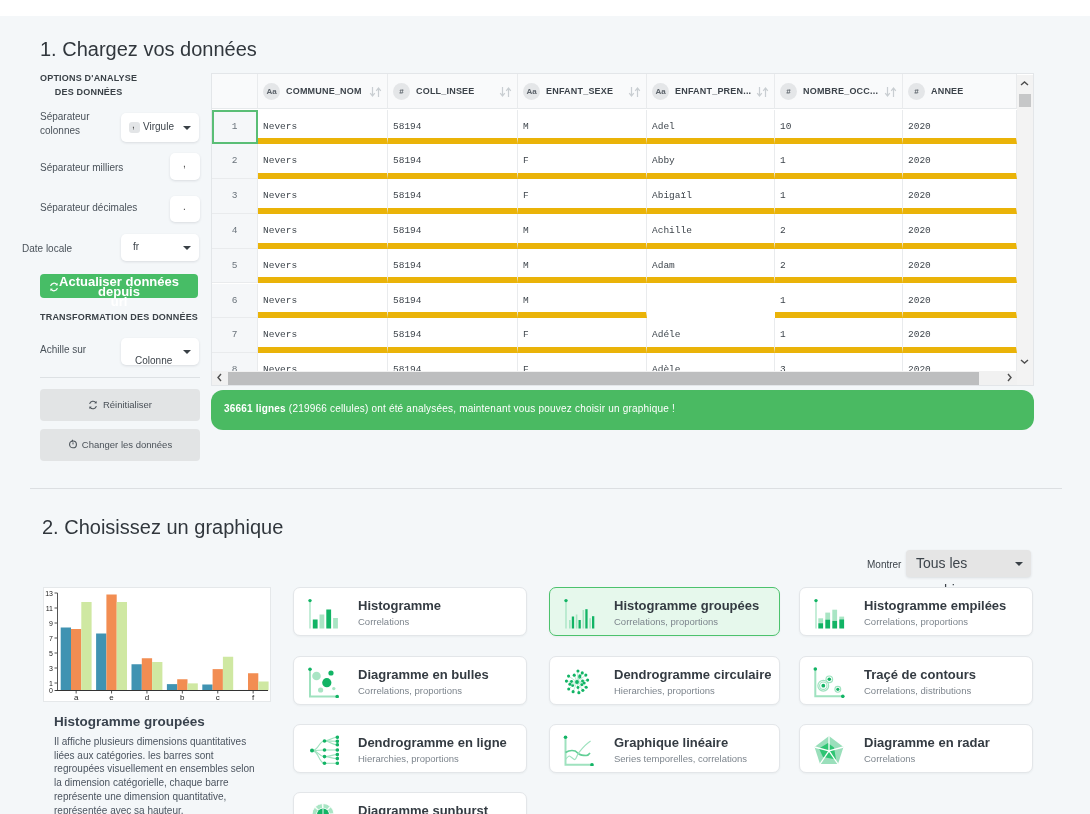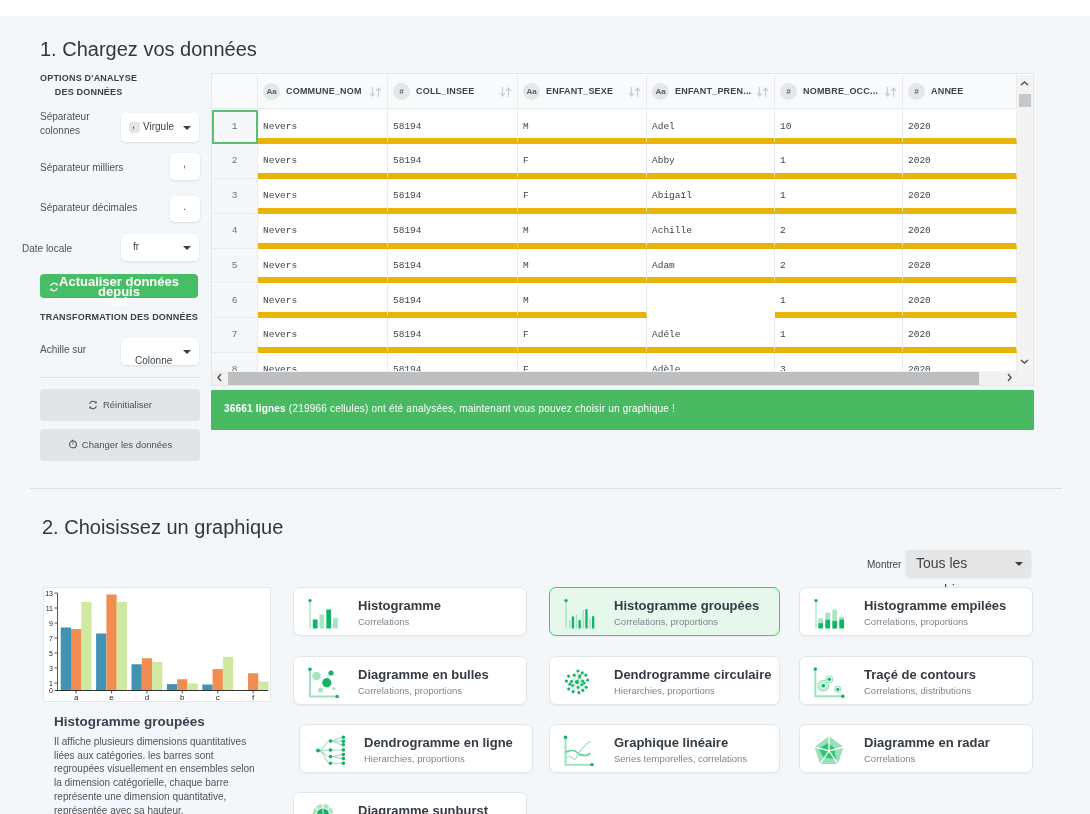--- a/index.html
+++ b/index.html
@@ -23,21 +23,21 @@
 .hbadge { width:17px; height:17px; border-radius:9px; background:#e4e6e8; color:#5d646b; font-size:8px; font-weight:700; display:inline-flex; align-items:center; justify-content:center; margin-right:6px; flex:none; letter-spacing:0; }
 .sort { position:absolute; right:5px; top:12px; }
 .ncell { position:absolute; left:0; width:46px; height:34.8px; line-height:34.8px; border-bottom:1px solid #e9ebed; border-right:1px solid #e9ebed; text-align:center; font-family:"Liberation Mono", monospace; font-size:9.5px; color:#6a737b; background:#f5f7f9; }
 .dcell { position:absolute; height:34.8px; border-right:1px solid #e9ebed; border-bottom:6px solid #eab308; font-family:"Liberation Mono", monospace; font-size:9.5px; color:#3e454c; line-height:34.8px; padding-left:5px; background:#fff; white-space:nowrap; overflow:hidden; }
 
 .vsb { position:absolute; right:0px; top:1px; width:16px; height:310px; background:#f3f3f3; }
 .vsb .thumb { position:absolute; top:19px; left:2px; width:12px; height:13px; background:#c6c7c8; }
 .hsb { position:absolute; left:0px; top:297.3px; height:14px; width:805px; background:#f1f1f1; }
 .hsb .thumb { position:absolute; left:16px; top:0.8px; height:12.5px; width:751px; background:#bdbebf; }
 
-.msg { position:absolute; left:211px; top:390px; width:823px; height:40px; background:#4aba62; border-radius:1px; color:#fff; font-size:10px; line-height:37px; padding-left:13px; letter-spacing:.2px; }
+.msg { position:absolute; left:211px; top:390px; width:823px; height:40px; background:#4aba62; border-radius:12px; color:#fff; font-size:10px; line-height:37px; padding-left:13px; letter-spacing:.2px; }
 
 .divider { position:absolute; left:30px; top:488px; width:1032px; height:1px; background:#dcdfe2; }
 h2 { position:absolute; left:42px; top:516px; font-size:20px; font-weight:400; color:#31373d; }
 .montrer { position:absolute; left:867px; top:558.5px; font-size:10px; color:#3d444b; }
 .showsel { position:absolute; left:906px; top:550px; width:125px; height:27px; background:#e5e5e5; border-radius:4px; box-shadow:0 1px 2.5px rgba(40,50,60,.12); font-size:14px; color:#3d444b; line-height:27px; padding-left:10px; }
 .preview { position:absolute; left:43px; top:587px; width:228px; height:115px; background:#fff; border:1px solid #e5e8ea; }
 .ptitle { position:absolute; left:54px; top:714px; font-size:13.5px; font-weight:700; color:#39424d; }
 .pdesc { position:absolute; left:54px; top:735px; font-size:10px; line-height:13.7px; color:#4b545f; white-space:nowrap; }
 
 .card { position:absolute; width:234px; height:49px; background:#fff; border:1px solid #e3e6e9; border-radius:7px; box-shadow:0 1px 2px rgba(40,50,60,.05); }
@@ -391,21 +391,21 @@
           <circle cx="10.3" cy="19.7" r="3.7" fill="none" stroke="#9fe2bf" stroke-width="1.1"></circle>
           <circle cx="10.3" cy="19.7" r="1.9" fill="#12b465"></circle>
 <circle cx="16.3" cy="13.3" r="3.3" fill="none" stroke="#9fe2bf" stroke-width="1.2"></circle>
           <circle cx="16.3" cy="13.3" r="1.8" fill="#12b465"></circle>
 <circle cx="24.8" cy="23.3" r="2.9" fill="none" stroke="#9fe2bf" stroke-width="1.1"></circle>
           <circle cx="24.8" cy="23.3" r="1.6" fill="#12b465"></circle>
         </svg></div>
       <div class="t">Traçé de contours</div>
       <div class="s">Correlations, distributions</div>
     </div>
-    <div class="card" style="left:293px;top:724px;margin-left:6px;">
+    <div class="card" style="left:293px;top:724px;">
    <div class="ic"><svg width="32" height="32" viewBox="0 0 32 32">
           <path d="M5 16.6 C 12 16.6 11.5 7 17.5 7" stroke="#9fe2bf" stroke-width="1.1" fill="none"></path>
           <path d="M17.5 7 C 23.5 7 24.3 3.2 30.3 3.2" stroke="#9fe2bf" stroke-width="1.1" fill="none"></path>
           <circle cx="30.3" cy="3.2" r="1.8" fill="#12b465"></circle>
           <path d="M17.5 7 C 23.5 7 24.3 7.2 30.3 7.2" stroke="#9fe2bf" stroke-width="1.1" fill="none"></path>
           <circle cx="30.3" cy="7.2" r="1.8" fill="#12b465"></circle>
           <path d="M17.5 7 C 23.5 7 24.3 10.8 30.3 10.8" stroke="#9fe2bf" stroke-width="1.1" fill="none"></path>
           <circle cx="30.3" cy="10.8" r="1.8" fill="#12b465"></circle>
           <circle cx="17.5" cy="7" r="1.8" fill="#12b465"></circle>
           <path d="M5 16.6 C 12 16.6 11.5 16 17.5 16" stroke="#9fe2bf" stroke-width="1.1" fill="none"></path>

